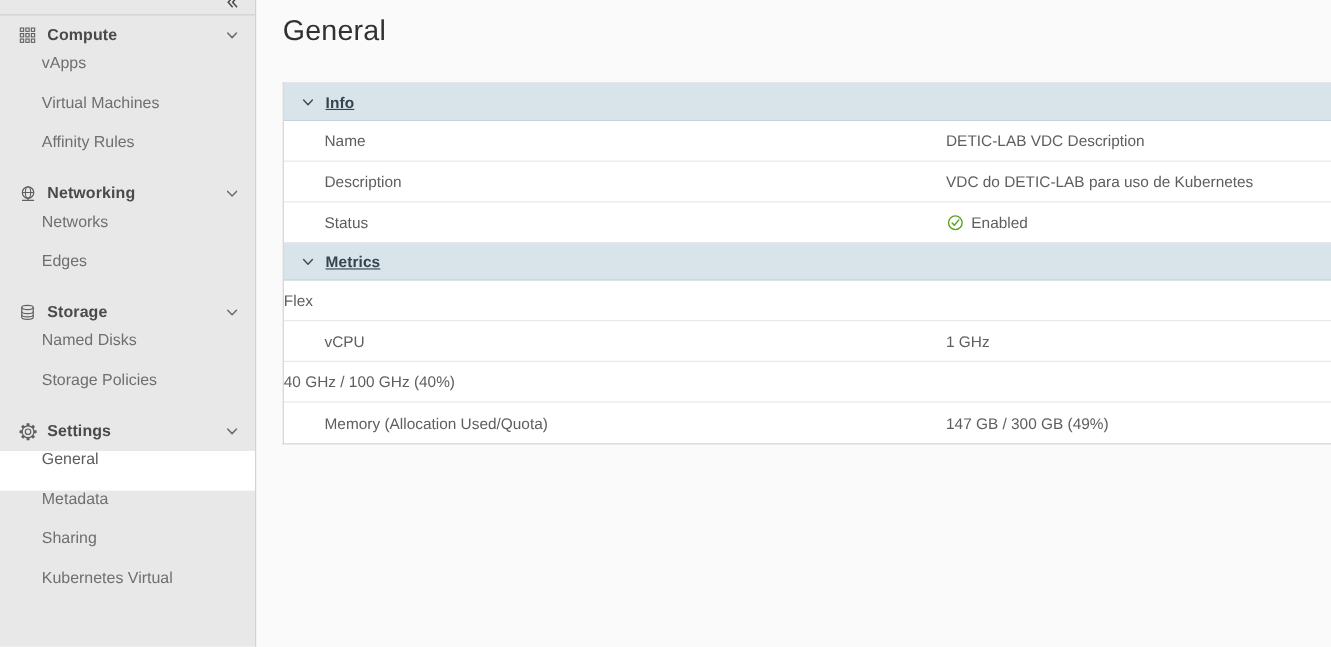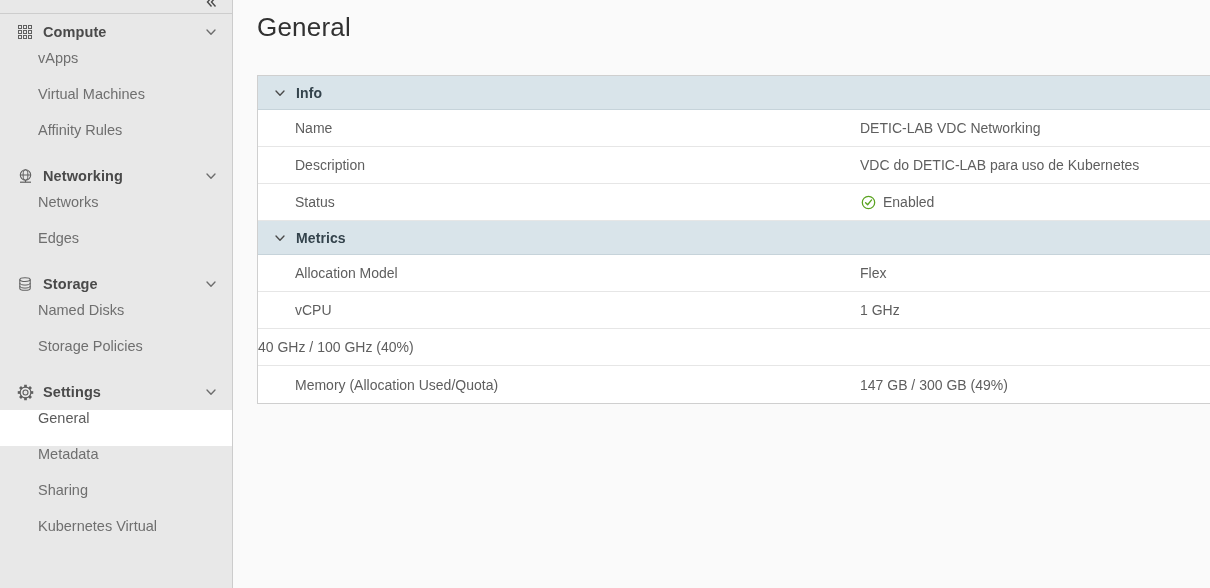--- a/index.html
+++ b/index.html
@@ -109,20 +109,21 @@
     width: 16px; height: 16px;
     display: flex; align-items: center; justify-content: center;
     color: #4a4a4a;
     margin-right: 8px;
   }
   .section-header .s-label {
     font-size: 14px;
     font-weight: bold;
     color: #34434c;
     letter-spacing: .1px;
+    text-decoration: underline;
   }
   .row {
     display: flex; align-items: center;
     height: 37px;
     border-bottom: 1px solid #e6e6e6;
   }
   .row:last-child { border-bottom: none; }
   .row .r-label {
     width: 602px;
     flex: 0 0 602px;
@@ -278,21 +279,21 @@
           <span class="s-chev">
             <svg width="14" height="14" viewBox="0 0 14 14">
               <path d="M3 5 L7 9.2 L11 5" fill="none" stroke="currentColor" stroke-width="1.35" stroke-linecap="round" stroke-linejoin="round"></path>
             </svg>
           </span>
           <span class="s-label">Info</span>
         </div>
         <div class="row">
           <div class="r-label">Name</div>
           <div class="r-value">
-            <span>DETIC-LAB VDC Networking</span>
+            <span>DETIC-LAB VDC Description</span>
           </div>
         </div>
         <div class="row">
           <div class="r-label">Description</div>
           <div class="r-value">
             <span>VDC do DETIC-LAB para uso de Kubernetes</span>
           </div>
         </div>
         <div class="row">
           <div class="r-label">Status</div>
@@ -308,21 +309,20 @@
         </div>
         <div class="section-header">
           <span class="s-chev">
             <svg width="14" height="14" viewBox="0 0 14 14">
               <path d="M3 5 L7 9.2 L11 5" fill="none" stroke="currentColor" stroke-width="1.35" stroke-linecap="round" stroke-linejoin="round"></path>
             </svg>
           </span>
           <span class="s-label">Metrics</span>
         </div>
         <div class="row">
-          <div class="r-label">Allocation Model</div>
           <div class="r-value">
             <span>Flex</span>
           </div>
         </div>
         <div class="row">
           <div class="r-label">vCPU</div>
           <div class="r-value">
             <span>1 GHz</span>
           </div>
         </div>

